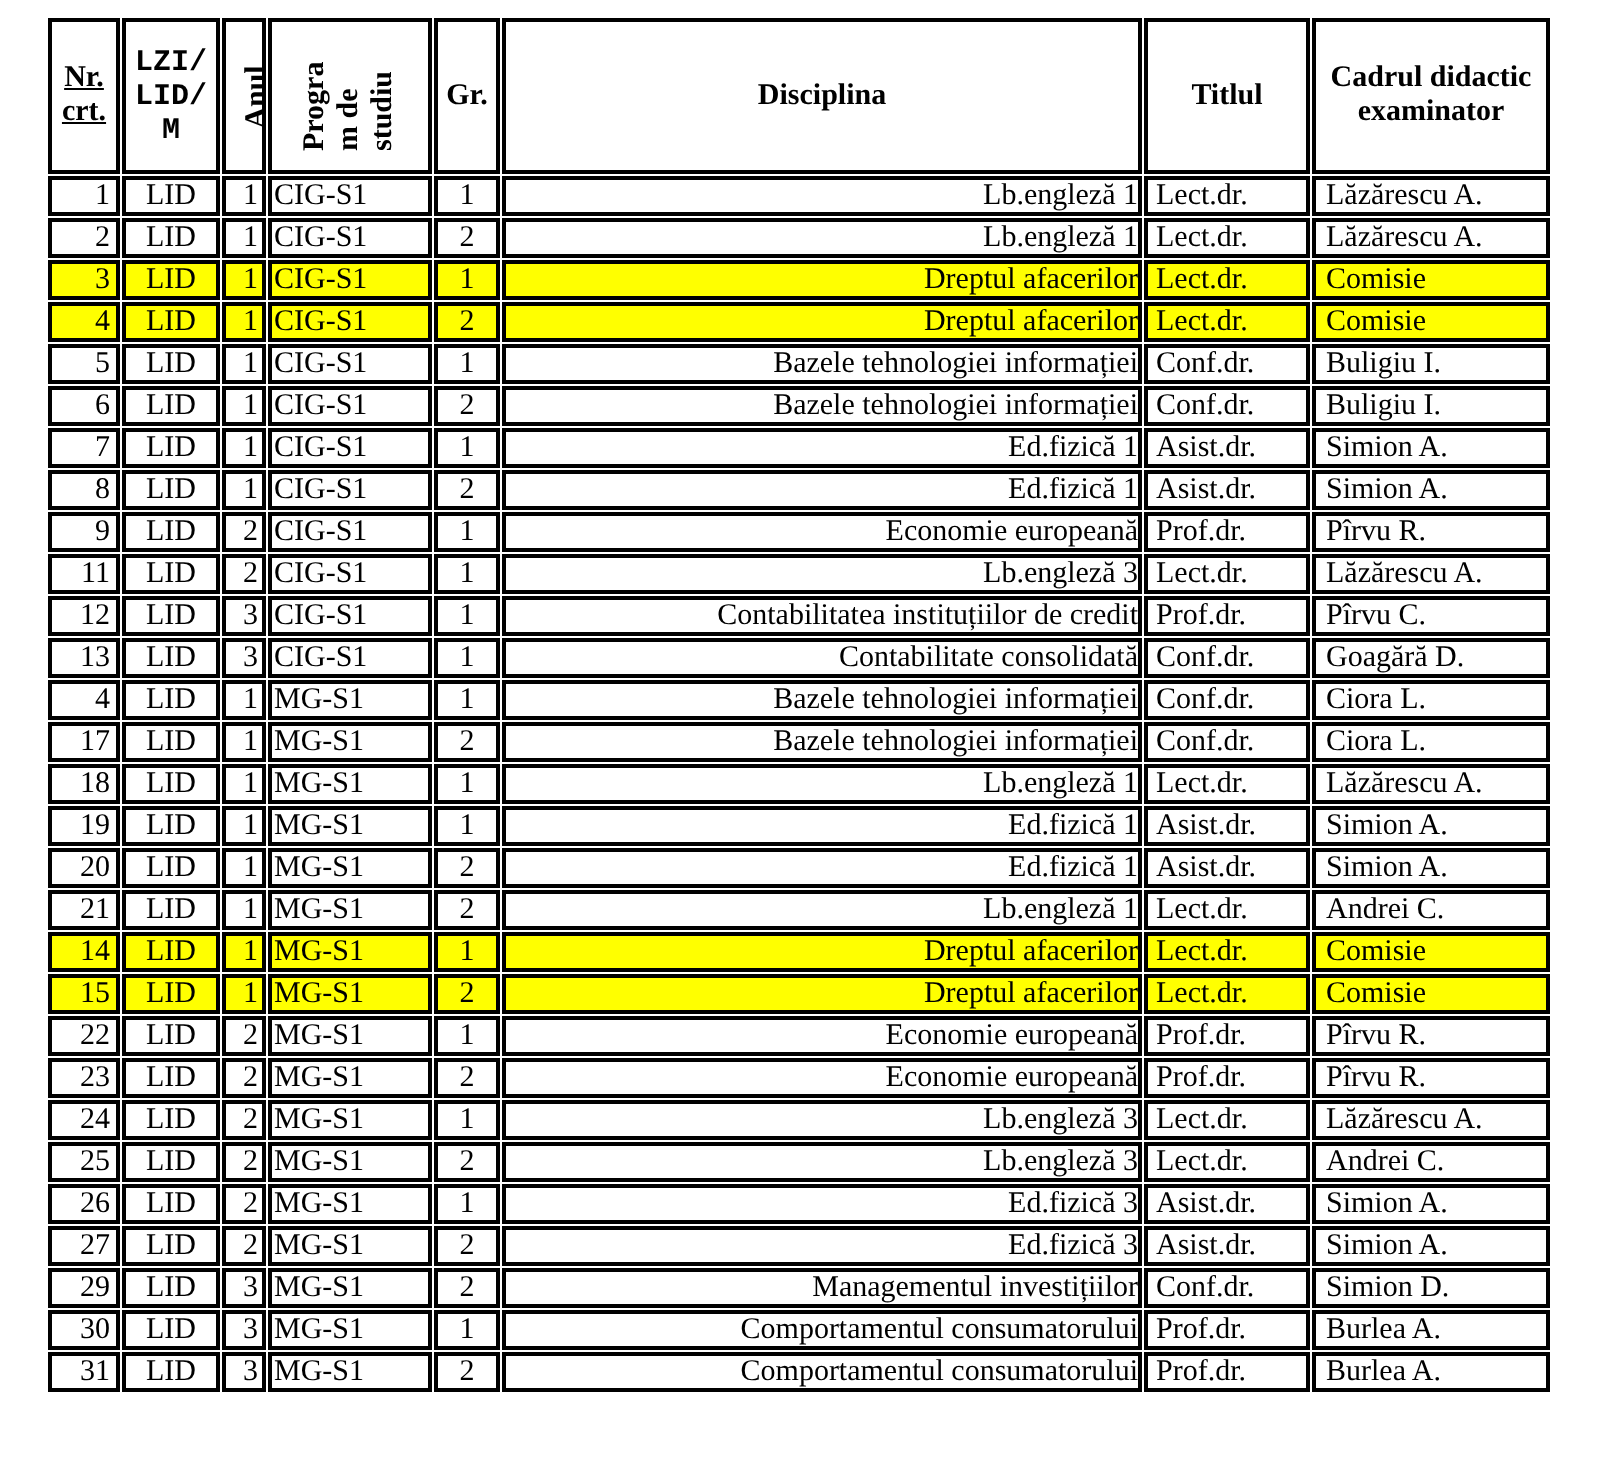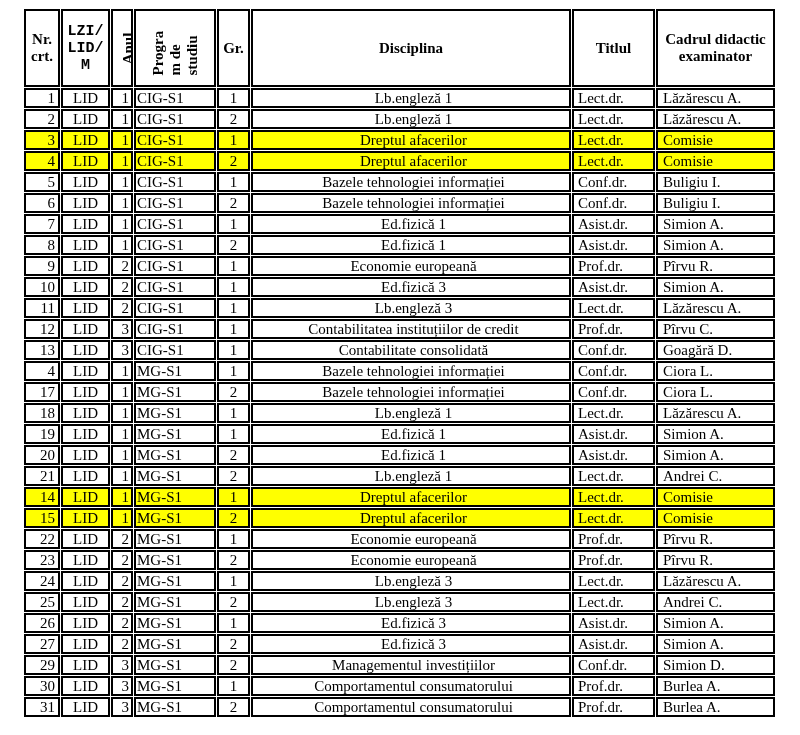--- a/index.html
+++ b/index.html
@@ -43,21 +43,21 @@
   tbody td {
     height: 20px;
     white-space: nowrap;
   }
   
   .c-nr      { text-align: right;  padding-right: 3px; }
   .c-tip     { text-align: center; }
   .c-anul    { text-align: right;  padding-right: 2px; }
   .c-program { text-align: left;   padding-left: 1px; }
   .c-gr      { text-align: center; }
-  .c-disc    { text-align: center;   padding-left: 5px; }
+  .c-disc    { text-align: right;   padding-left: 5px; }
   .c-titlu   { text-align: left;   padding-left: 4px; }
   .c-cadru   { text-align: left;   padding-left: 5px; }
   
   .rot {
     display: inline-block;
     transform: rotate(-90deg);
     white-space: nowrap;
   }
   .rot-program {
     display: inline-block;
@@ -84,21 +84,21 @@
         <col style="width:49px">
         <col style="width:22px">
         <col style="width:82px">
       <col style="width:33px">
         <col style="width:320px">
         <col style="width:83px">
         <col style="width:119px">
     </colgroup>
     <thead>
       <tr>
-        <th style="white-space:normal;">Nr. crt.</th>
+        <th style="white-space:normal;text-decoration:underline;">Nr. crt.</th>
         <th style="white-space:normal;font-family:Liberation Mono, monospace;">LZI/ LID/ M</th>
         <th>
           <span class="rot">Anul</span>
         </th>
         <th>
           <span class="rot-program">Program de studiu</span>
         </th>
         <th>Gr.</th>
         <th>Disciplina</th>
         <th>Titlul</th>
@@ -190,30 +190,20 @@
     <td class="c-nr">9</td>
     <td class="c-tip">LID</td>
     <td class="c-anul">2</td>
     <td class="c-program">CIG-S1</td>
     <td class="c-gr">1</td>
     <td class="c-disc">Economie europeană</td>
     <td class="c-titlu">Prof.dr.</td>
     <td class="c-cadru">Pîrvu R.</td>
   </tr>
         <tr>
-    <td class="c-nr">10</td>
-    <td class="c-tip">LID</td>
-    <td class="c-anul">2</td>
-    <td class="c-program">CIG-S1</td>
-    <td class="c-gr">1</td>
-    <td class="c-disc">Ed.fizică 3</td>
-    <td class="c-titlu">Asist.dr.</td>
-    <td class="c-cadru">Simion A.</td>
-  </tr>
-        <tr>
     <td class="c-nr">11</td>
     <td class="c-tip">LID</td>
     <td class="c-anul">2</td>
     <td class="c-program">CIG-S1</td>
     <td class="c-gr">1</td>
     <td class="c-disc">Lb.engleză 3</td>
     <td class="c-titlu">Lect.dr.</td>
     <td class="c-cadru">Lăzărescu A.</td>
   </tr>
         <tr>

